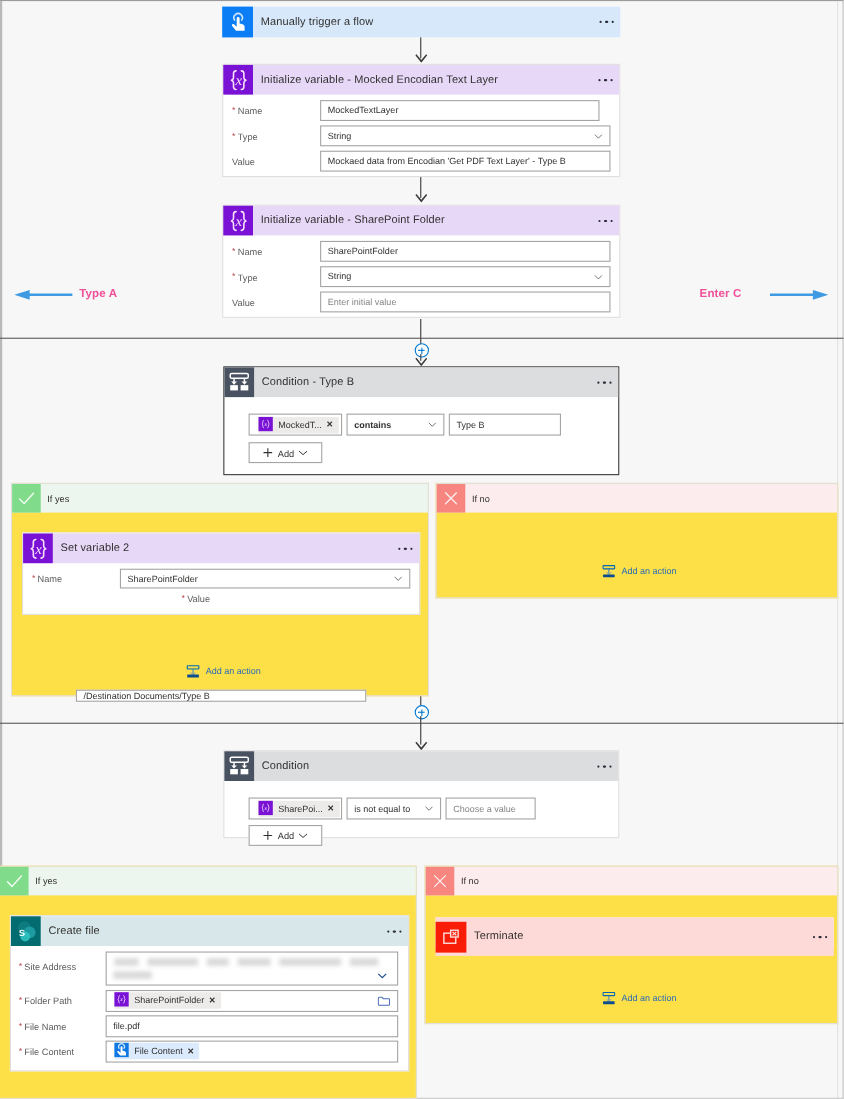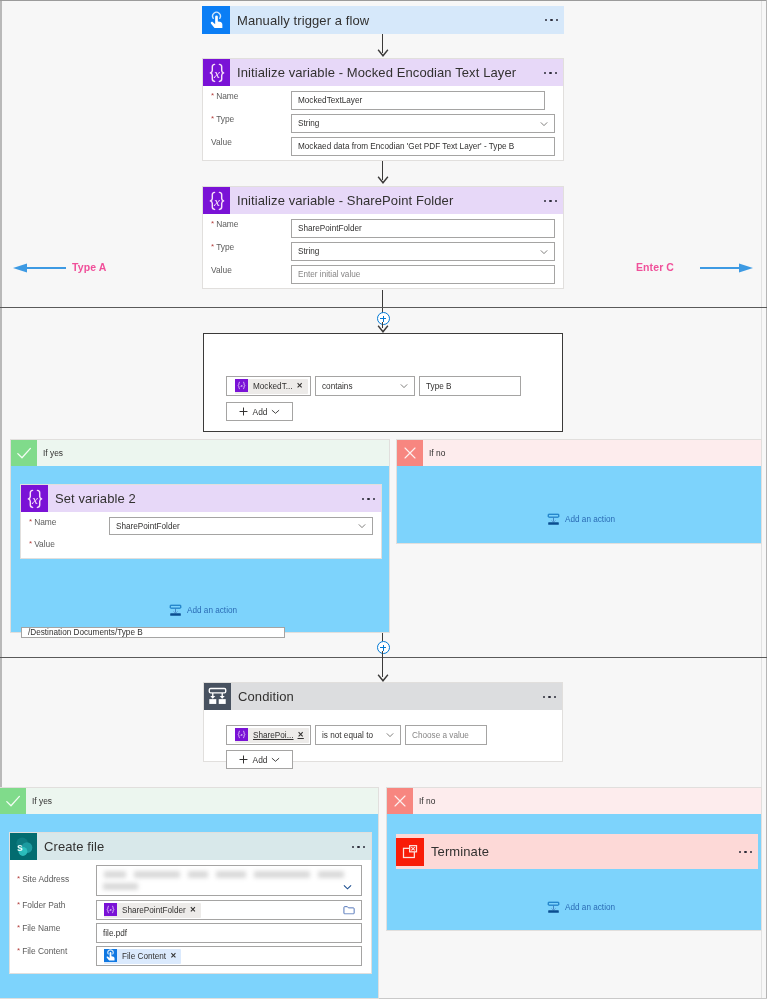--- a/index.html
+++ b/index.html
@@ -13,34 +13,34 @@
   .frame-left{position:absolute;left:0;top:1px;width:1.5px;height:998px;background:#b9b9b9;}
   .frame-right{position:absolute;left:761px;top:1px;width:1px;height:998px;background:#e2e2e2;}
   .frame-right2{position:absolute;left:765.5px;top:0;width:1.5px;height:999px;background:#b4b4b4;}
   .frame-bottom{position:absolute;left:0;bottom:0;width:767px;height:1.5px;background:#c9c9c9;}
   .sec-divider{position:absolute;left:0;width:767px;height:1px;background:#5a5a5a;}
 
   
   .card{position:absolute;background:#fff;border:1px solid #e1dfdd;box-sizing:border-box;}
   .card-head{position:relative;height:27px;display:flex;align-items:center;box-sizing:border-box;}
   .card-ico{width:27px;height:27px;flex:0 0 27px;display:flex;align-items:center;justify-content:center;}
-  .card-title{font-size:13px;color:#323130;margin-left:7px;letter-spacing:.1px;white-space:nowrap;}
+  .card-title{font-size:10px;color:#323130;margin-left:7px;letter-spacing:.1px;white-space:nowrap;}
   .card-dots{position:absolute;right:6px;top:50%;transform:translateY(-50%);display:flex;gap:3.2px;}
   .card-dots i{width:2.2px;height:2.2px;border-radius:50%;background:#2b2b38;display:block;}
 
   
   .hd-blue{background:#d6e8fa;}
   .hd-purple{background:#e7d8f8;}
   .hd-gray{background:#dcdddf;}
   .hd-teal{background:#d8e8ea;}
   .hd-red{background:#fdd9d7;}
 
   
   .fields{padding:5px 0 6px 0;}
-  .frow{display:flex;height:19px;margin-bottom:4px;}
+  .frow{display:flex;align-items:center;height:19px;margin-bottom:4px;}
   .frow:last-child{margin-bottom:16px;}
   .flabel{font-size:8.4px;color:#5b5b5b;width:88px;flex:0 0 88px;padding-left:8px;box-sizing:border-box;white-space:nowrap;}
   .req{color:#b4423f;margin-right:2px;font-size:8px;line-height:1;position:relative;top:-1px;}
   .fbox{height:19px;border:1px solid #a5a4a3;background:#fff;box-sizing:border-box;display:flex;align-items:center;padding:0 6px;font-size:8.2px;color:#323130;position:relative;}
   .fbox.ph{color:#878686;}
   .chev{position:absolute;right:6px;top:50%;transform:translateY(-50%);width:8px;height:8px;}
 
   
   .token{display:inline-flex;align-items:center;height:15px;background:#edebe9;border-radius:1px;padding:0;font-size:8.2px;color:#323130;}
   .token .tico{width:15px;height:15px;margin-right:3px;display:block;}
@@ -49,21 +49,21 @@
 
   
   .vline{position:absolute;width:1.4px;background:#3b3a39;}
   .ahead{position:absolute;width:12px;height:8px;}
   .plusnode{position:absolute;width:13px;height:13px;border-radius:50%;border:1px solid #0078d4;background:#fff;box-sizing:border-box;}
   .plusnode:before,.plusnode:after{content:"";position:absolute;background:#0078d4;}
   .plusnode:before{left:2.5px;top:5.3px;width:6px;height:1px;}
   .plusnode:after{top:2.5px;left:5.3px;height:6px;width:1px;}
 
   
-  .branch{position:absolute;border:1px solid #e1dfdd;box-sizing:border-box;background:#7dd3fc;}
+  .branch{position:absolute;border:1px solid #e1dfdd;box-sizing:border-box;background:#fde047;}
   .branch-head{height:26px;display:flex;align-items:center;box-sizing:border-box;}
   .branch-ico{width:26px;height:26px;flex:0 0 26px;display:flex;align-items:center;justify-content:center;}
   .branch-label{font-size:8.4px;color:#323130;margin-left:6px;}
   .yes-head{background:#ecf6ef;}
   .yes-ico{background:#80db8b;}
   .no-head{background:#fdeced;}
   .no-ico{background:#f78680;}
 
   .addaction{position:absolute;display:flex;align-items:center;color:#2b6cb5;font-size:8.2px;}
   .addaction .aico{width:13px;height:13px;margin-right:5px;}
@@ -212,34 +212,52 @@
 
   <div class="vline" style="left:382px;top:290px;height:24px;"></div>
   <div class="sec-divider" style="top:307px;"></div>
   <div class="plusnode" style="left:376.5px;top:312px;"></div>
   <div class="vline" style="left:382px;top:322px;height:6px;"></div>
   <svg class="ahead" style="left:377px;top:325px;" viewBox="0 0 12 8">
       <path d="M6 8 L0.6 1.2 L1.6 0.3 L6 5.6 L10.4 0.3 L11.4 1.2 Z" fill="#3b3a39"></path>
     </svg>
 
   <div class="card" style="left:203px;top:333px;width:360px;height:99px;border:1.5px solid #3b3a39;">
+    <div class="card-head hd-gray">
+      <div class="card-ico" style="background:#485260;">
+          <svg width="21" height="21" viewBox="0 0 24 24">
+          <rect x="2.6" y="2.8" width="18.8" height="5.1" rx="1.6" fill="none" stroke="#fff" stroke-width="1.55"></rect>
+          <path d="M6.6 7.9 L6.6 12.2 M17.4 7.9 L17.4 12.2" fill="none" stroke="#fff" stroke-width="1.55"></path>
+          <path d="M6.6 14.5 L3.7 11.3 L9.5 11.3 Z" fill="#fff"></path>
+          <path d="M17.4 14.5 L14.5 11.3 L20.3 11.3 Z" fill="#fff"></path>
+          <rect x="2.6" y="15" width="8" height="5.5" fill="#fff"></rect>
+          <rect x="13.4" y="15" width="8" height="5.5" fill="#fff"></rect>
+        </svg>
+        </div>
+      <div class="card-title">Condition - Type B</div>
+      <div class="card-dots">
+          <i></i>
+          <i></i>
+          <i></i>
+        </div>
+    </div>
     <div class="abs" style="left:22px;top:42px;">
       <div class="fbox" style="width:85px;height:20px;padding:0 0 0 8px;display:inline-flex;vertical-align:top;">
         <span class="token">
           <span class="tico">
               <svg width="13" height="13" viewBox="0 0 24 24" style="background:#7a12d6;display:block">
              <path d="M9.2 5.5c-1.8 0.4-1.9 1.9-2 3.5-0.1 1.6-0.3 2.2-1.3 2.9 1 0.7 1.2 1.3 1.3 2.9 0.1 1.6 0.2 3.1 2 3.5" fill="none" stroke="#fff" stroke-width="1.3"></path>
              <path d="M14.8 5.5c1.8 0.4 1.9 1.9 2 3.5 0.1 1.6 0.3 2.2 1.3 2.9-1 0.7-1.2 1.3-1.3 2.9-0.1 1.6-0.2 3.1-2 3.5" fill="none" stroke="#fff" stroke-width="1.3"></path>
              <text x="12" y="15.5" font-family="Liberation Serif,serif" font-style="italic" font-size="9" fill="#fff" text-anchor="middle">x</text>
            </svg>
             </span>
           <span>MockedT...</span>
           <span class="tx">✕</span>
         </span>
-      </div><div class="fbox" style="width:100px;height:20px;display:inline-flex;vertical-align:top;margin-left:4px;">
+      </div><div class="fbox" style="width:89px;height:20px;display:inline-flex;vertical-align:top;margin-left:4px;font-weight:bold;">
         <span>contains</span>
         <svg class="chev" viewBox="0 0 10 10">
             <path d="M1 3 L5 7 L9 3" fill="none" stroke="#605e5c" stroke-width="1"></path>
           </svg>
       </div><div class="fbox" style="width:102px;height:20px;display:inline-flex;vertical-align:top;margin-left:4px;">Type B</div>
     </div>
     <div class="abs" style="left:22px;top:68px;width:67px;height:19px;border:1px solid #a5a4a3;background:#fff;box-sizing:border-box;display:flex;align-items:center;justify-content:center;">
       <svg width="9" height="9" viewBox="0 0 10 10">
           <path d="M5 0.6 V9.4 M0.6 5 H9.4" stroke="#323130" stroke-width="1.1"></path>
         </svg>
@@ -344,21 +362,21 @@
         </svg>
         </div>
       <div class="card-title">Condition</div>
       <div class="card-dots">
           <i></i>
           <i></i>
           <i></i>
         </div>
     </div>
     <div class="abs" style="left:22px;top:42px;">
-      <div class="fbox" style="width:85px;height:20px;padding:0 0 0 8px;display:inline-flex;vertical-align:top;text-decoration:underline;">
+      <div class="fbox" style="width:85px;height:20px;padding:0 0 0 8px;display:inline-flex;vertical-align:top;">
         <span class="token">
           <span class="tico">
               <svg width="13" height="13" viewBox="0 0 24 24" style="background:#7a12d6;display:block">
              <path d="M9.2 5.5c-1.8 0.4-1.9 1.9-2 3.5-0.1 1.6-0.3 2.2-1.3 2.9 1 0.7 1.2 1.3 1.3 2.9 0.1 1.6 0.2 3.1 2 3.5" fill="none" stroke="#fff" stroke-width="1.3"></path>
              <path d="M14.8 5.5c1.8 0.4 1.9 1.9 2 3.5 0.1 1.6 0.3 2.2 1.3 2.9-1 0.7-1.2 1.3-1.3 2.9-0.1 1.6-0.2 3.1-2 3.5" fill="none" stroke="#fff" stroke-width="1.3"></path>
              <text x="12" y="15.5" font-family="Liberation Serif,serif" font-style="italic" font-size="9" fill="#fff" text-anchor="middle">x</text>
            </svg>
             </span>
           <span>SharePoi...</span>
           <span class="tx">✕</span>

